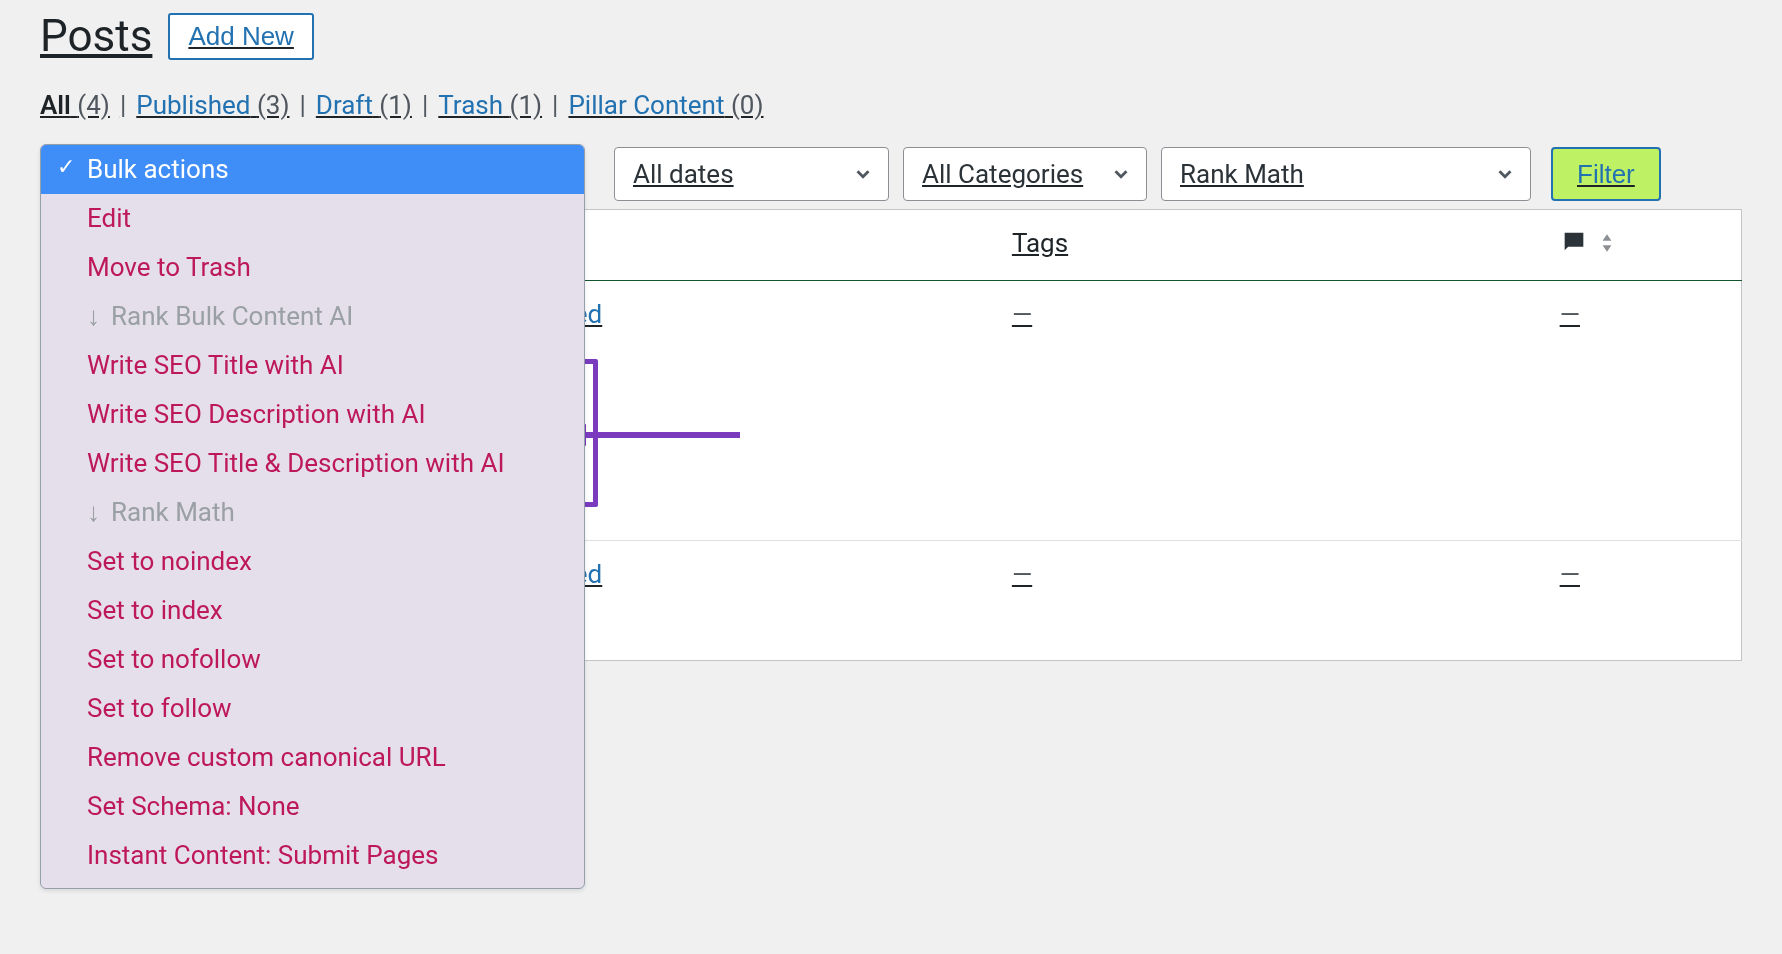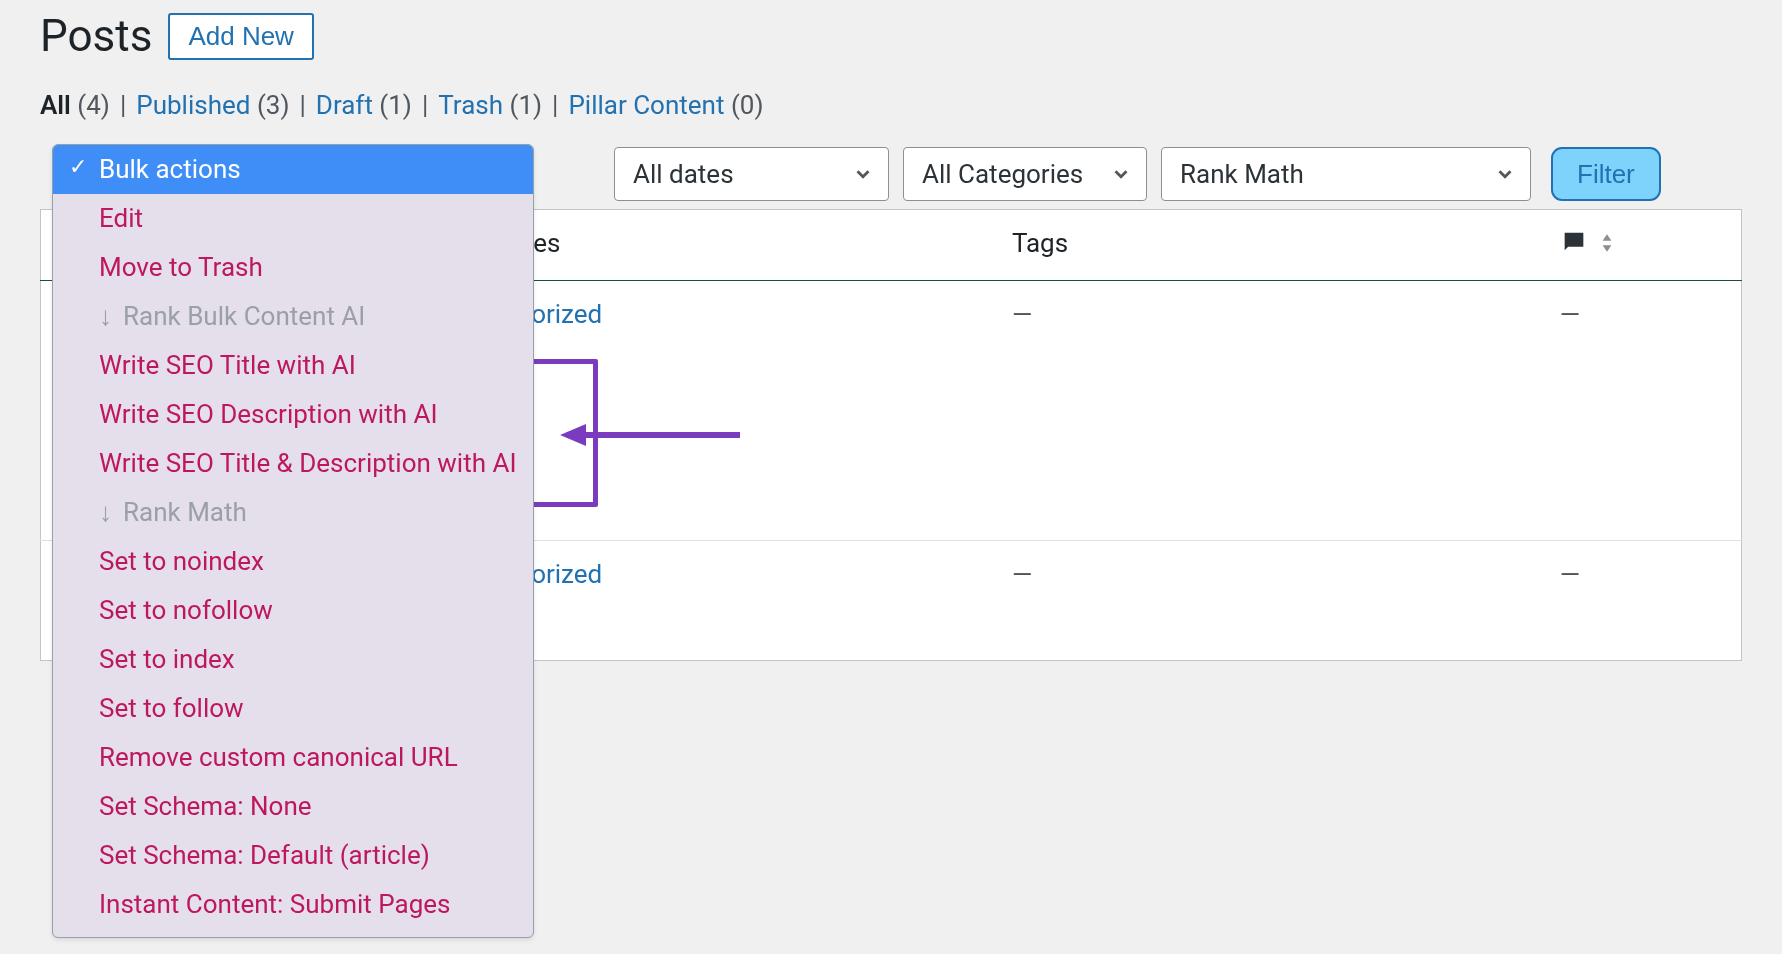--- a/index.html
+++ b/index.html
@@ -5,21 +5,21 @@
   * { box-sizing: border-box; margin: 0; padding: 0; }
   body {
     font-family: -apple-system, BlinkMacSystemFont, "Segoe UI", Roboto, sans-serif;
     background: #f0f0f1;
     color: #1d2327;
     font-size: 24px;
     width: 1782px;
     height: 954px;
     overflow: hidden;
   }
-  .wrap { padding: 10px 40px 0 40px; }
+  .wrap { padding: 10px 40px 0 40px; text-decoration: underline; }
   .page-header { display: flex; align-items: center; gap: 16px; margin-bottom: 28px; }
   .page-title {
     font-size: 44px;
     font-weight: 400;
     color: #1d2327;
   }
   .add-new-btn {
     border: 2px solid #2271b1;
     color: #2271b1;
     background: #fff;
@@ -69,35 +69,35 @@
     top: 50%;
     transform: translateY(-50%);
   }
   .caret svg { width: 22px; height: 22px; display: block; }
   .sw-dates { width: 275px; }
   .sw-cats  { width: 244px; }
   .sw-rank  { width: 370px; }
   .filter-btn {
     border: 2px solid #2271b1;
     color: #2271b1;
-    background: #7dd3fc;
+    background: #bef264;
     padding: 0 24px;
     height: 54px;
     font-size: 26px;
-    border-radius: 11px;
+    border-radius: 4px;
     cursor: pointer;
     margin-left: 6px;
   }
 
   
   .bulk-dd {
     position: absolute;
     top: 0;
-    left: 12px;
-    width: 482px;
+    left: 0;
+    width: 545px;
     background: #e4dfea;
     border: 1px solid #96a0ab;
     border-radius: 6px;
     z-index: 10;
     padding-bottom: 8px;
     box-shadow: 0 2px 4px rgba(0,0,0,0.1);
   }
   .bulk-dd .opt {
     padding: 5px 14px 5px 46px;
     font-size: 26px;
@@ -216,26 +216,25 @@
     <div class="bulk-dd">
       <div class="opt selected">Bulk actions</div>
       <div class="opt">Edit</div>
       <div class="opt">Move to Trash</div>
       <div class="optgroup"><span>Rank Bulk Content AI</span></div>
       <div class="opt">Write SEO Title with AI</div>
       <div class="opt">Write SEO Description with AI</div>
       <div class="opt">Write SEO Title &amp; Description with AI</div>
       <div class="optgroup"><span>Rank Math</span></div>
       <div class="opt">Set to noindex</div>
+      <div class="opt">Set to index</div>
       <div class="opt">Set to nofollow</div>
-      <div class="opt">Set to index</div>
       <div class="opt">Set to follow</div>
       <div class="opt">Remove custom canonical URL</div>
       <div class="opt">Set Schema: None</div>
-      <div class="opt">Set Schema: Default (article)</div>
       <div class="opt">Instant Content: Submit Pages</div>
     </div>
 
     <div style="width:560px; flex: 0 0 560px;"></div>
 
     <div class="select-wrap sw-dates">
       <span>All dates</span>
       <span class="caret">
         <svg viewBox="0 0 24 24" fill="none" stroke="#50575e" stroke-width="3">
             <polyline points="6 9 12 15 18 9"></polyline>

